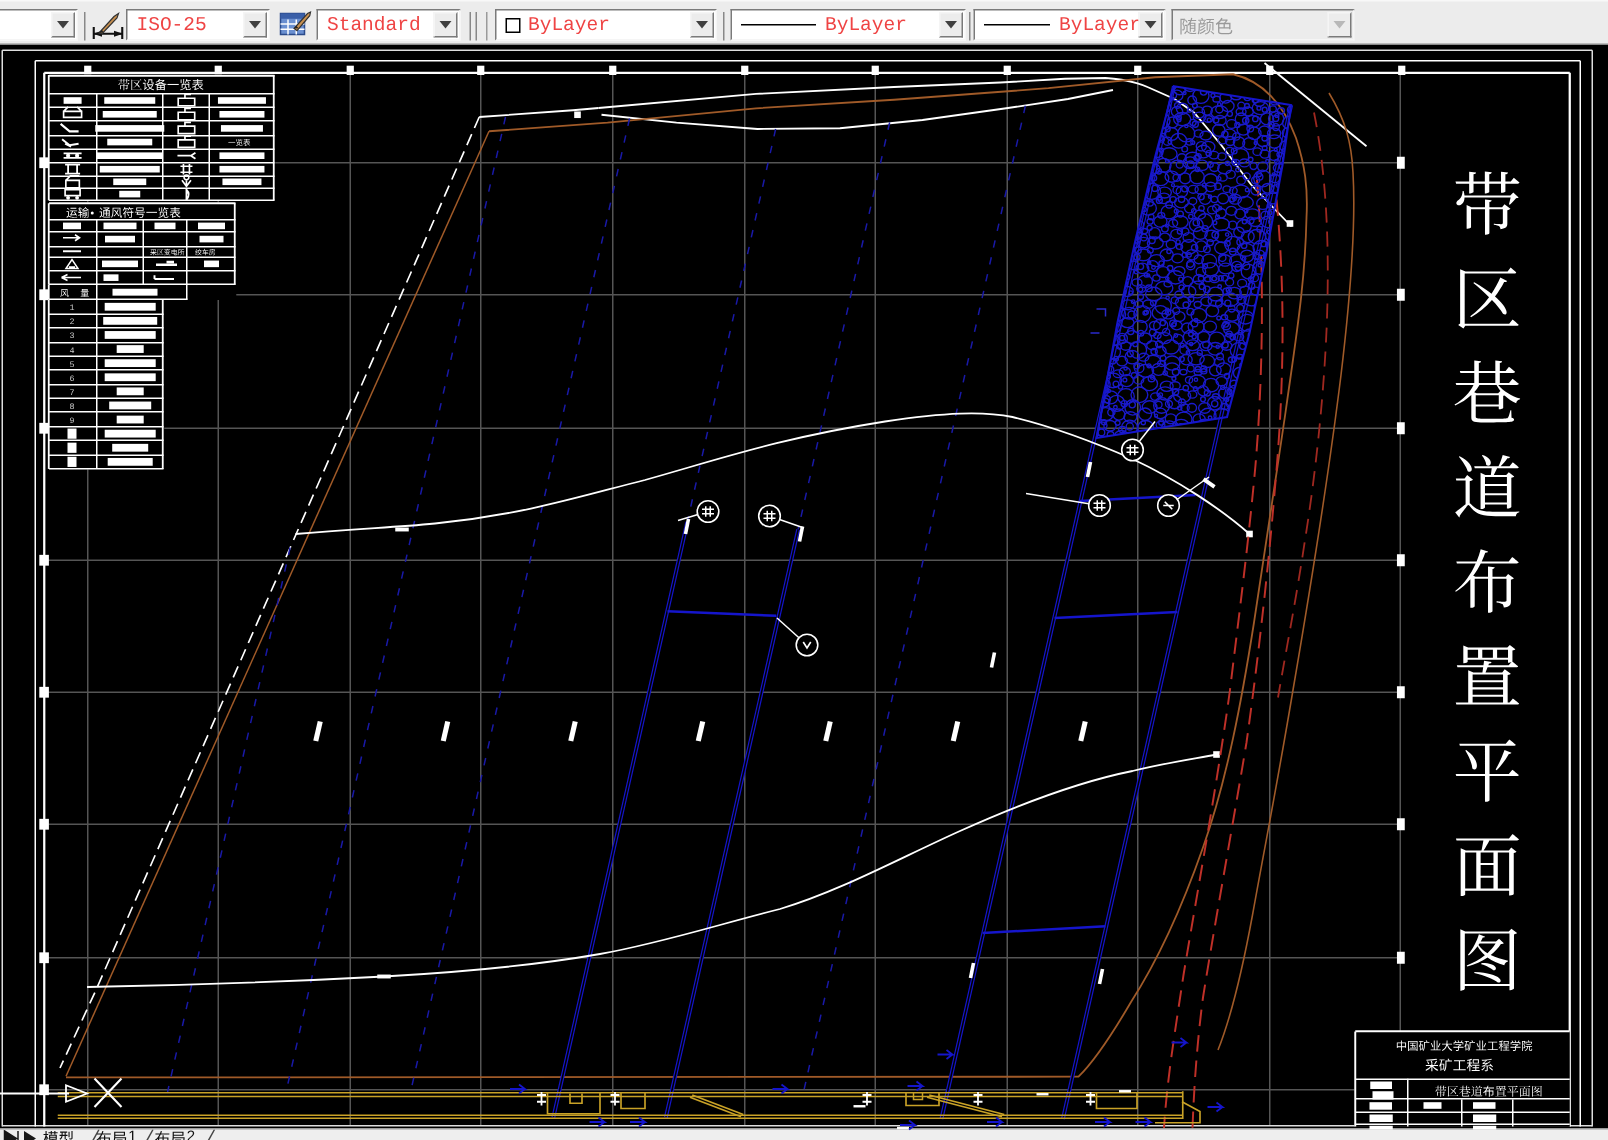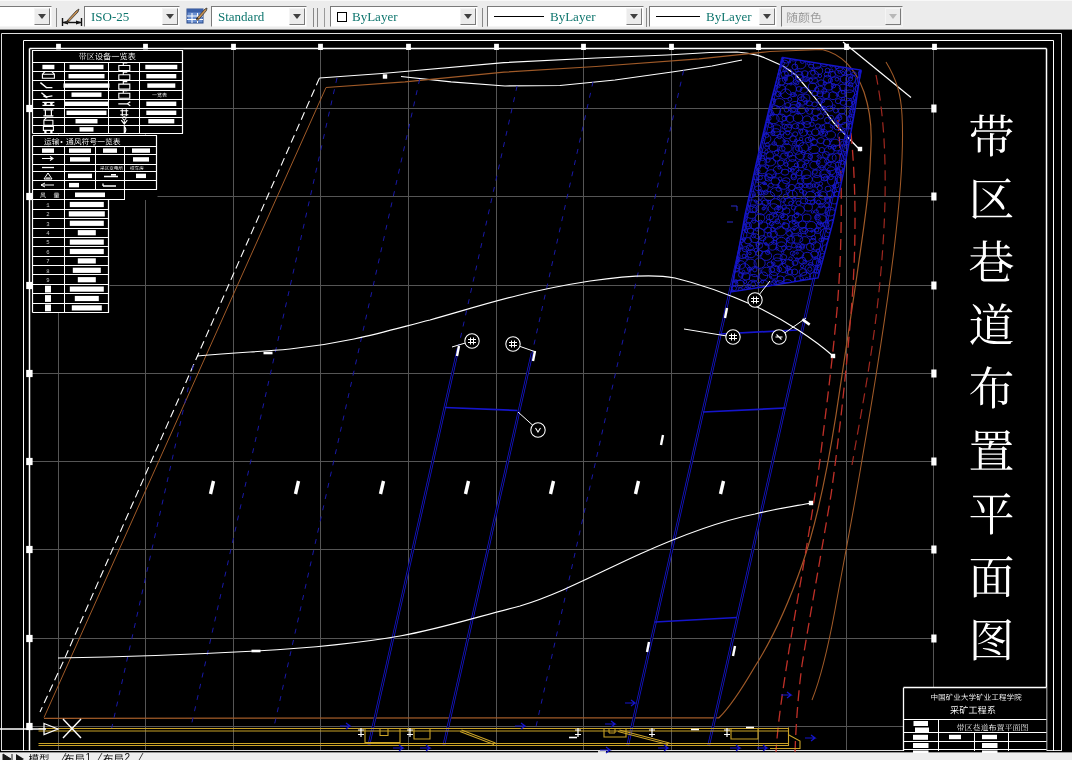--- a/index.html
+++ b/index.html
@@ -1,20 +1,20 @@
 <!DOCTYPE html>
 <html><head><meta charset="utf-8"><style>
 *{margin:0;padding:0;box-sizing:border-box}
 html,body{width:1072px;height:760px;overflow:hidden;background:#000}
 #page{position:relative;width:1072px;height:760px;font-family:"Liberation Sans",sans-serif}
 #tbar{position:absolute;left:0;top:0;width:1072px;height:30px;background:#ececec;border-top:1px solid #f8f8f8;border-bottom:1px solid #8a8a8a}
 .combo{position:absolute;top:5px;height:21px;border:1px solid;border-color:#7a7a7a #f5f5f5 #f5f5f5 #7a7a7a;display:flex;align-items:center;padding-left:6px}
 .cbtn{position:absolute;right:1px;top:1px;bottom:1px;width:16px;background:#ececec;border:1px solid;border-color:#f5f5f5 #7a7a7a #7a7a7a #f5f5f5;display:flex;align-items:center;justify-content:center}
 .arr{width:0;height:0;border-left:4px solid transparent;border-right:4px solid transparent;border-top:5px solid #404040}
-.ct{font-family:Liberation Serif, serif;font-size:13px;color:#0f766e;letter-spacing:0px;white-space:pre}
+.ct{font-family:Liberation Mono, monospace;font-size:13px;color:#ef4444;letter-spacing:0px;white-space:pre}
 .sq{display:inline-block;width:10px;height:10px;border:1.4px solid #000;background:#fff;margin-right:5px}
 .ln{display:inline-block;height:0;border-top:1.6px solid #000;margin-right:6px}
 .vsep{position:absolute;top:7px;height:19px;border-left:1.6px solid #888}
 .ic{position:absolute}
 #draw{position:absolute;left:0;top:31px;width:1072px;height:721px;background:#000}
 #tabbar{position:absolute;left:0;top:752px;width:1072px;height:8px;background:#eeeeee;border-top:1px solid #999}
 </style></head><body>
 <div id="page">
 <div id="tbar">
       <div class="combo" style="left:-12px;width:64px;background:#fff">

